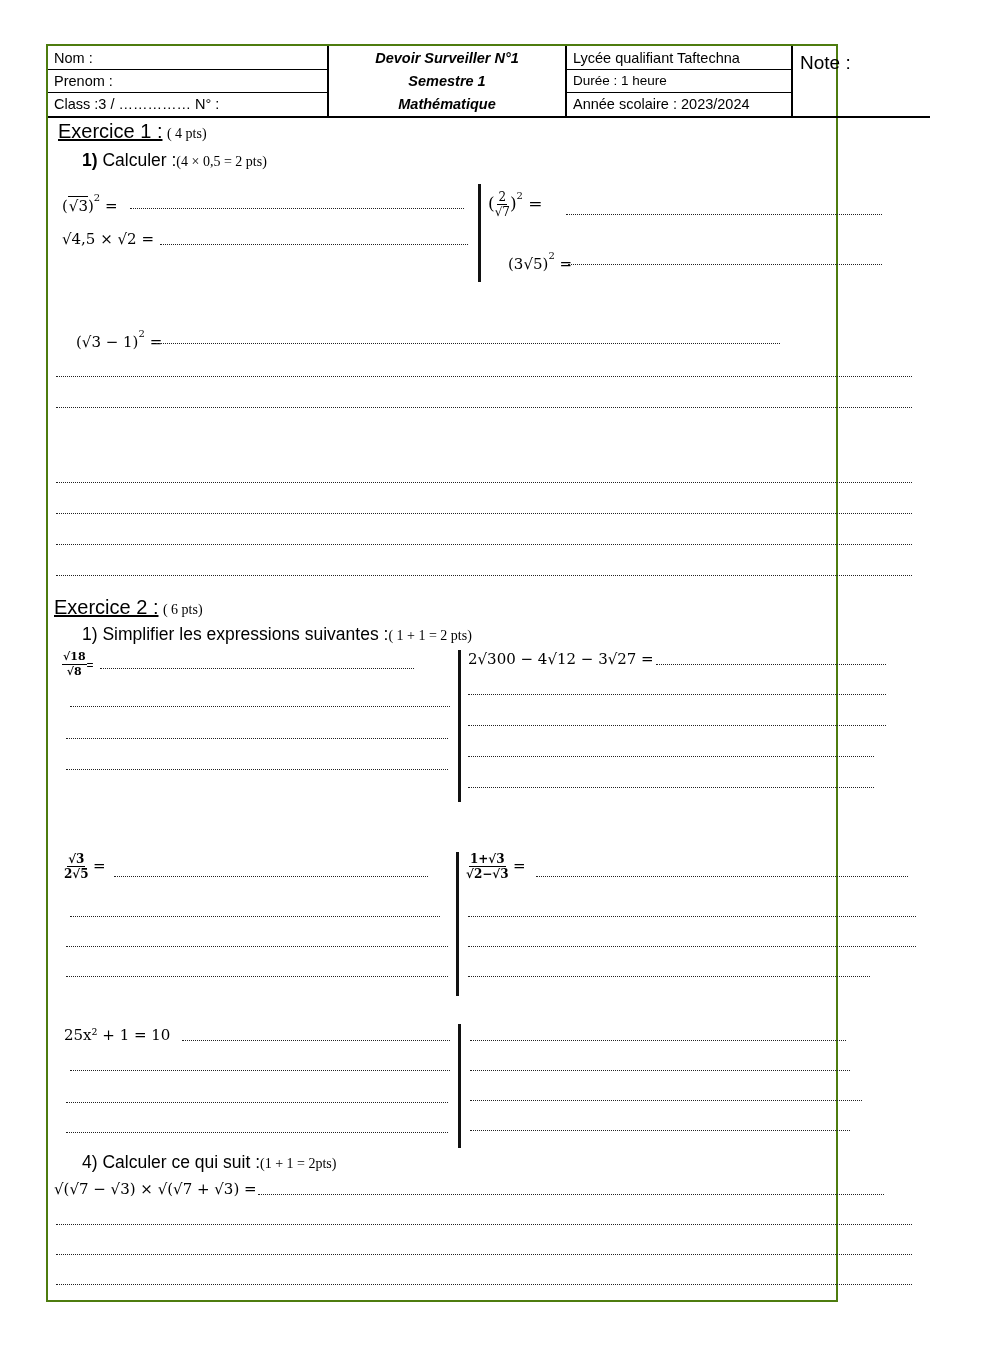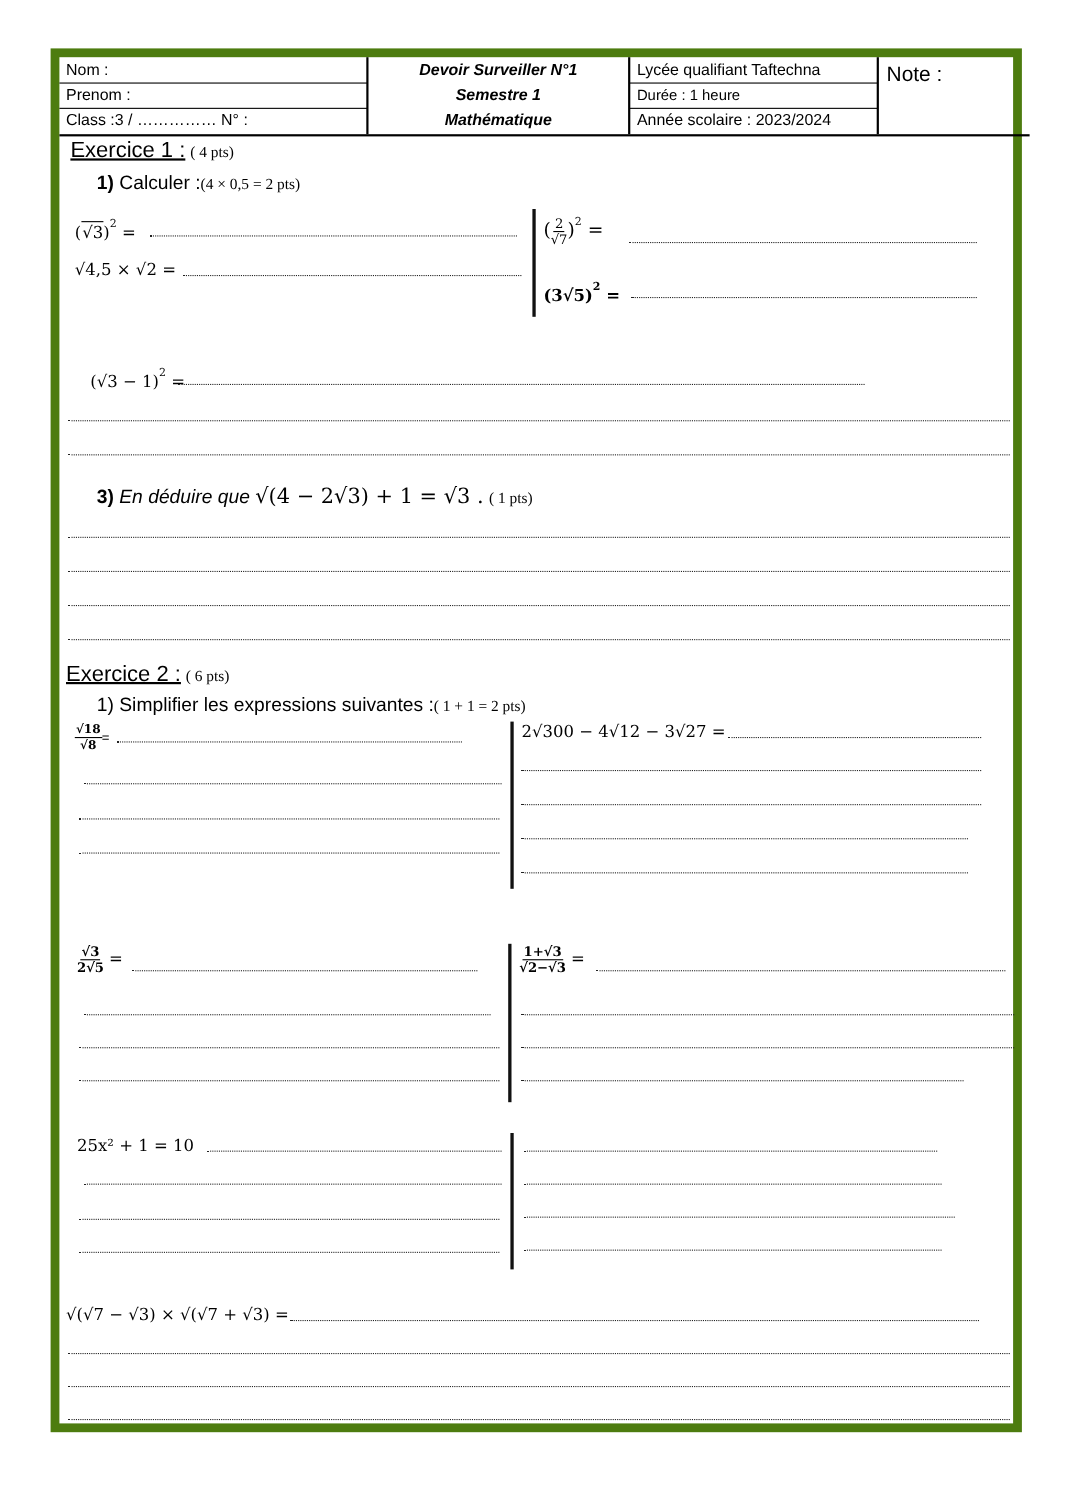--- a/index.html
+++ b/index.html
@@ -1,17 +1,17 @@
 <!DOCTYPE html>
 <html><head>
 <meta charset="utf-8">
 <style>
   html, body { margin:0; padding:0; background:#ffffff; }
   body { width:984px; height:1357px; position:relative; overflow:hidden; font-family:"Liberation Sans", sans-serif; color:#000; }
-  .page { position:absolute; left:46px; top:44px; width:883px; height:1258px; border:8px solid #4d7c0f; box-sizing:border-box; }
+  .page { position:absolute; left:46px; top:44px; width:792px; height:1258px; border:2px solid #4d7c0f; box-sizing:border-box; }
   .abs { position:absolute; white-space:nowrap; }
   .hdr { position:absolute; left:0; top:0; width:882px; height:70px; border-bottom:2px solid #000; }
   .hcell { position:absolute; font-size:14.5px; line-height:22px; }
   .hline { position:absolute; height:1px; background:#000; }
   .vline { position:absolute; width:2px; background:#000; }
   .math { font-family:"DejaVu Serif", "Liberation Serif", serif; }
   .mathi { font-family:"Liberation Serif", serif; font-style:italic; }
   .bold { font-weight:bold; }
   .ital { font-style:italic; }
   .ex-title { font-size:20px; text-decoration:underline; }
@@ -77,40 +77,34 @@
 
   <div class="abs expr" style="left:440px; top:144px; font-size:17px;">
     (<span class="frac">
         <span class="num">2</span>
         <span>√7</span>
       </span>)<span class="sup">2</span>
     <span>=</span>
   </div>
   <div class="dots" style="left:518px; width:316px; top:168px;"></div>
 
-  <div class="abs expr" style="left:440px; top:204px;font-weight:bold;">
+  <div class="abs expr" style="left:460px; top:204px;">
     (<span>3√5</span>)<span class="sup">2</span>
     <span>=</span>
   </div>
   <div class="dots" style="left:520px; width:314px; top:218px;"></div>
 
   <div class="abs expr" style="left:8px; top:282px;margin-left:20px;">
     (<span>√3 − 1</span>)<span class="sup">2</span>
     <span>=</span>
   </div>
   <div class="dots" style="left:108px; width:624px; top:297px;"></div>
   <div class="dots" style="left:8px; width:856px; top:330px;"></div>
   <div class="dots" style="left:8px; width:856px; top:361px;"></div>
 
-  <div class="abs q" style="left:34px; top:388px;">
-    <span class="bold">3)</span>
-    <span class="ital">En déduire que</span>
-    <span class="math" style="font-size:19px;">√(4 − 2√3) + 1 = √3 .</span>
-    <span class="pts">( 1 pts)</span>
-  </div>
   <div class="dots" style="left:8px; width:856px; top:436px;"></div>
   <div class="dots" style="left:8px; width:856px; top:467px;"></div>
   <div class="dots" style="left:8px; width:856px; top:498px;"></div>
   <div class="dots" style="left:8px; width:856px; top:529px;"></div>
 
   <div class="abs" style="left:6px; top:550px;">
     <span class="ex-title">Exercice 2 :</span>
     <span class="pts">( 6 pts)</span>
   </div>
 
@@ -170,19 +164,23 @@
   <div class="dots" style="left:18px; width:382px; top:1056px;"></div>
   <div class="dots" style="left:18px; width:382px; top:1086px;"></div>
 
   <div class="sep" style="left:410px; top:978px; height:124px;"></div>
 
   <div class="dots" style="left:422px; width:376px; top:994px;"></div>
   <div class="dots" style="left:422px; width:380px; top:1024px;"></div>
   <div class="dots" style="left:422px; width:392px; top:1054px;"></div>
   <div class="dots" style="left:422px; width:380px; top:1084px;"></div>
 
+  <div class="abs q" style="left:34px; top:1106px;">
+    <span>4)</span>
+    <span>Calculer ce qui suit :</span><span class="pts">(1 + 1 = 2pts)</span>
+  </div>
   <div class="abs expr" style="left:6px; top:1134px;text-align:right;">√(√7 − √3) × √(√7 + √3) =</div>
   <div class="dots" style="left:210px; width:626px; top:1148px;"></div>
   <div class="dots" style="left:8px; width:856px; top:1178px;"></div>
   <div class="dots" style="left:8px; width:856px; top:1208px;"></div>
   <div class="dots" style="left:8px; width:856px; top:1238px;"></div>
 
 </div>
 
 </body></html>

